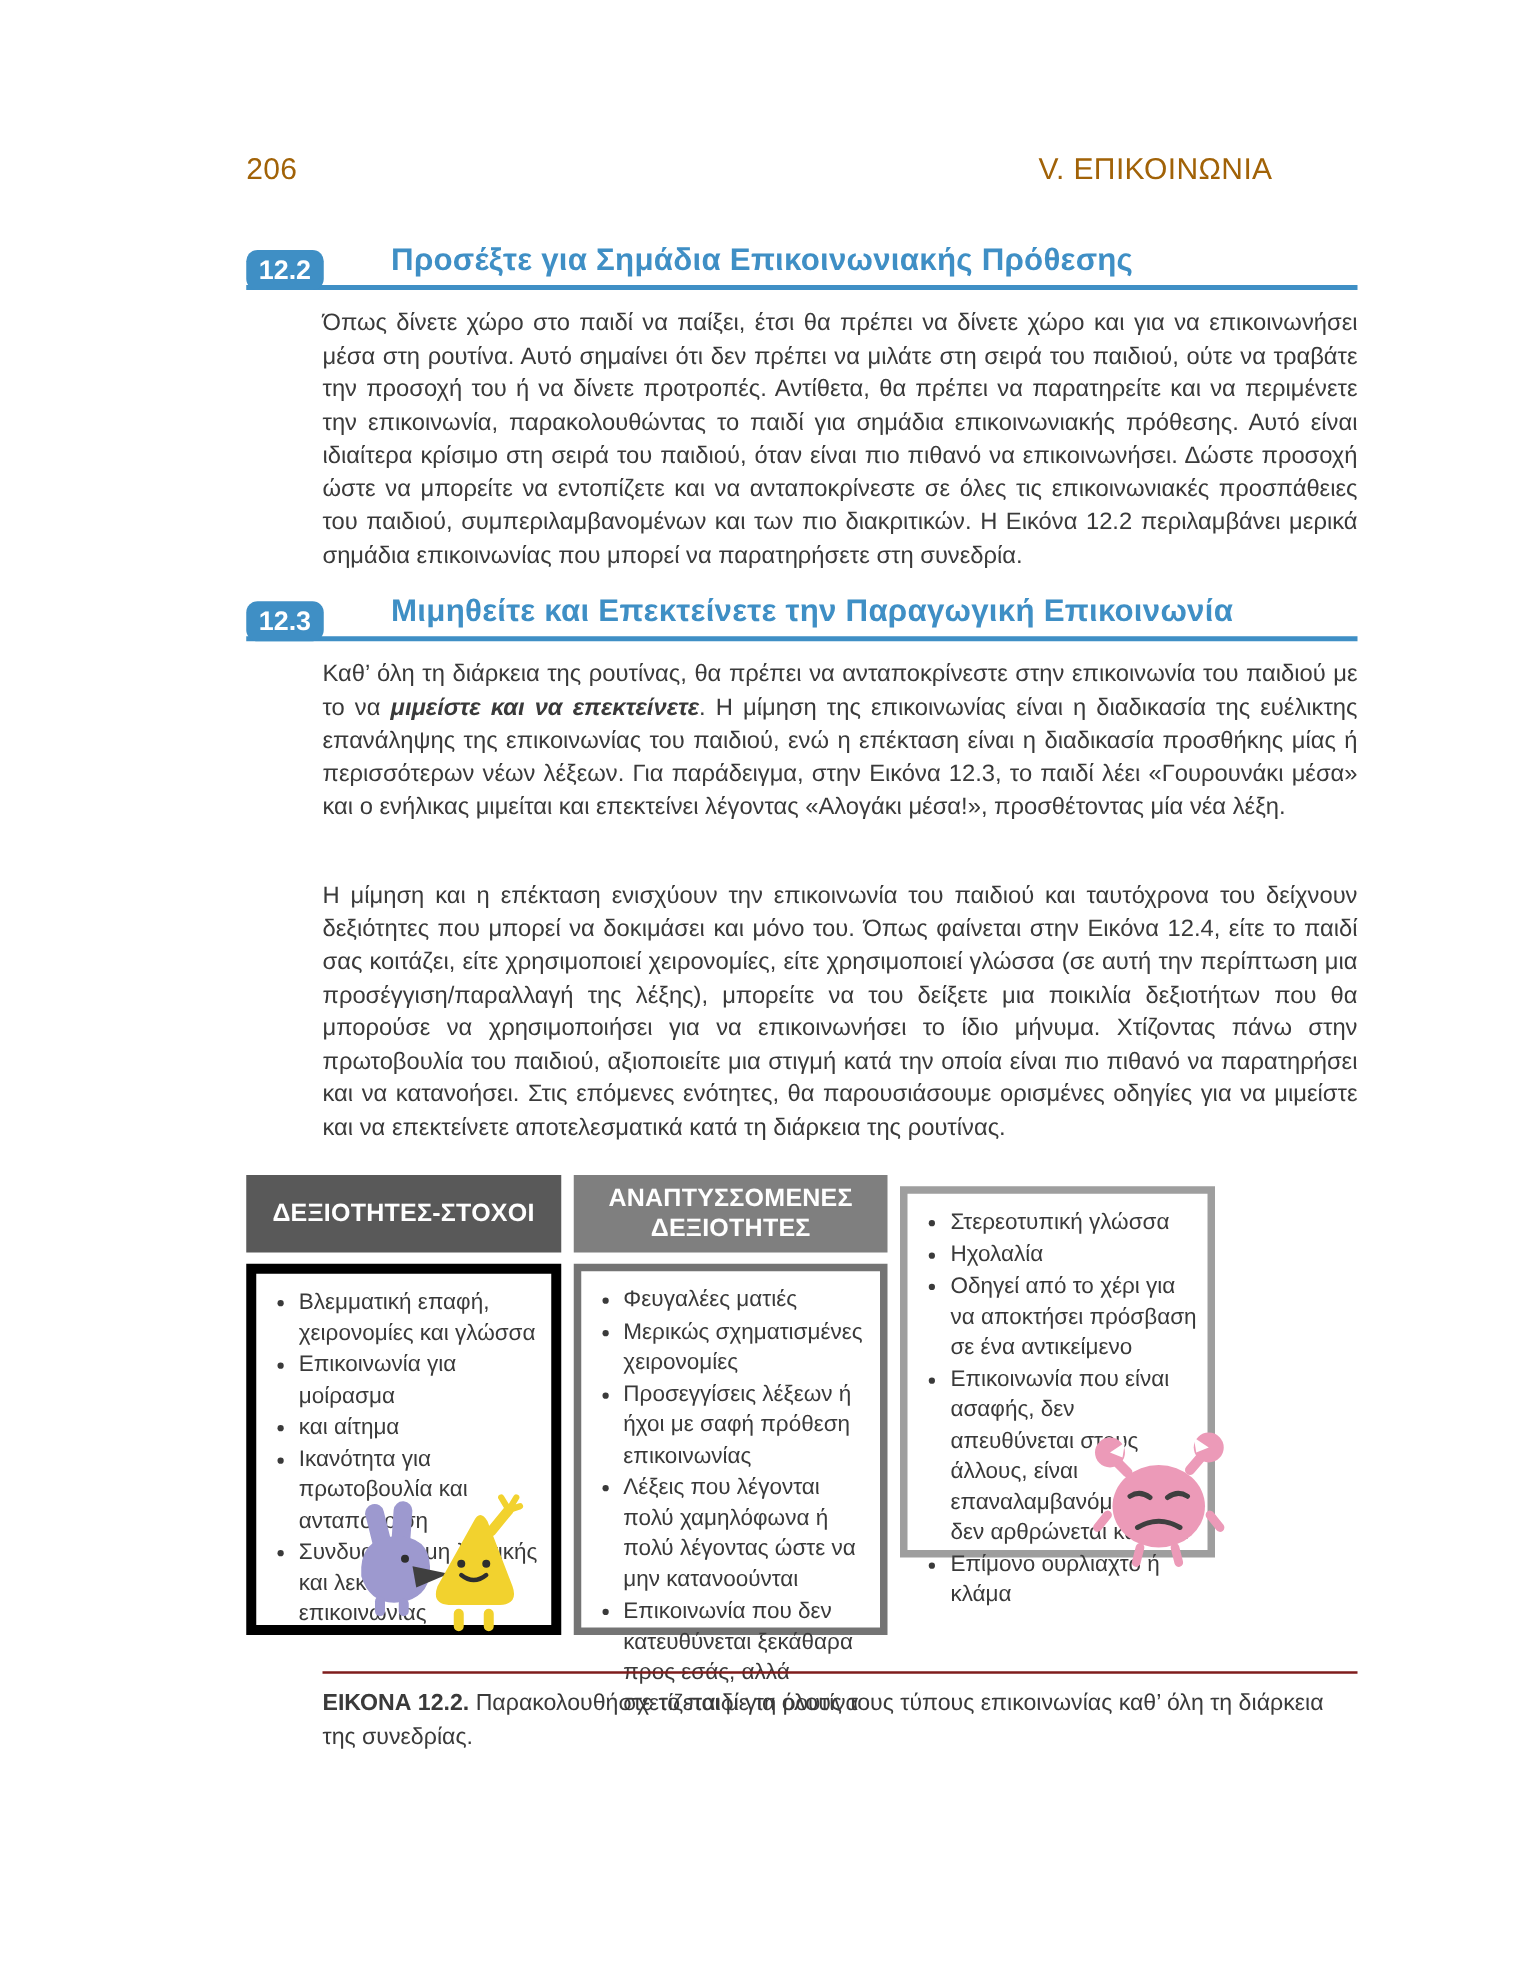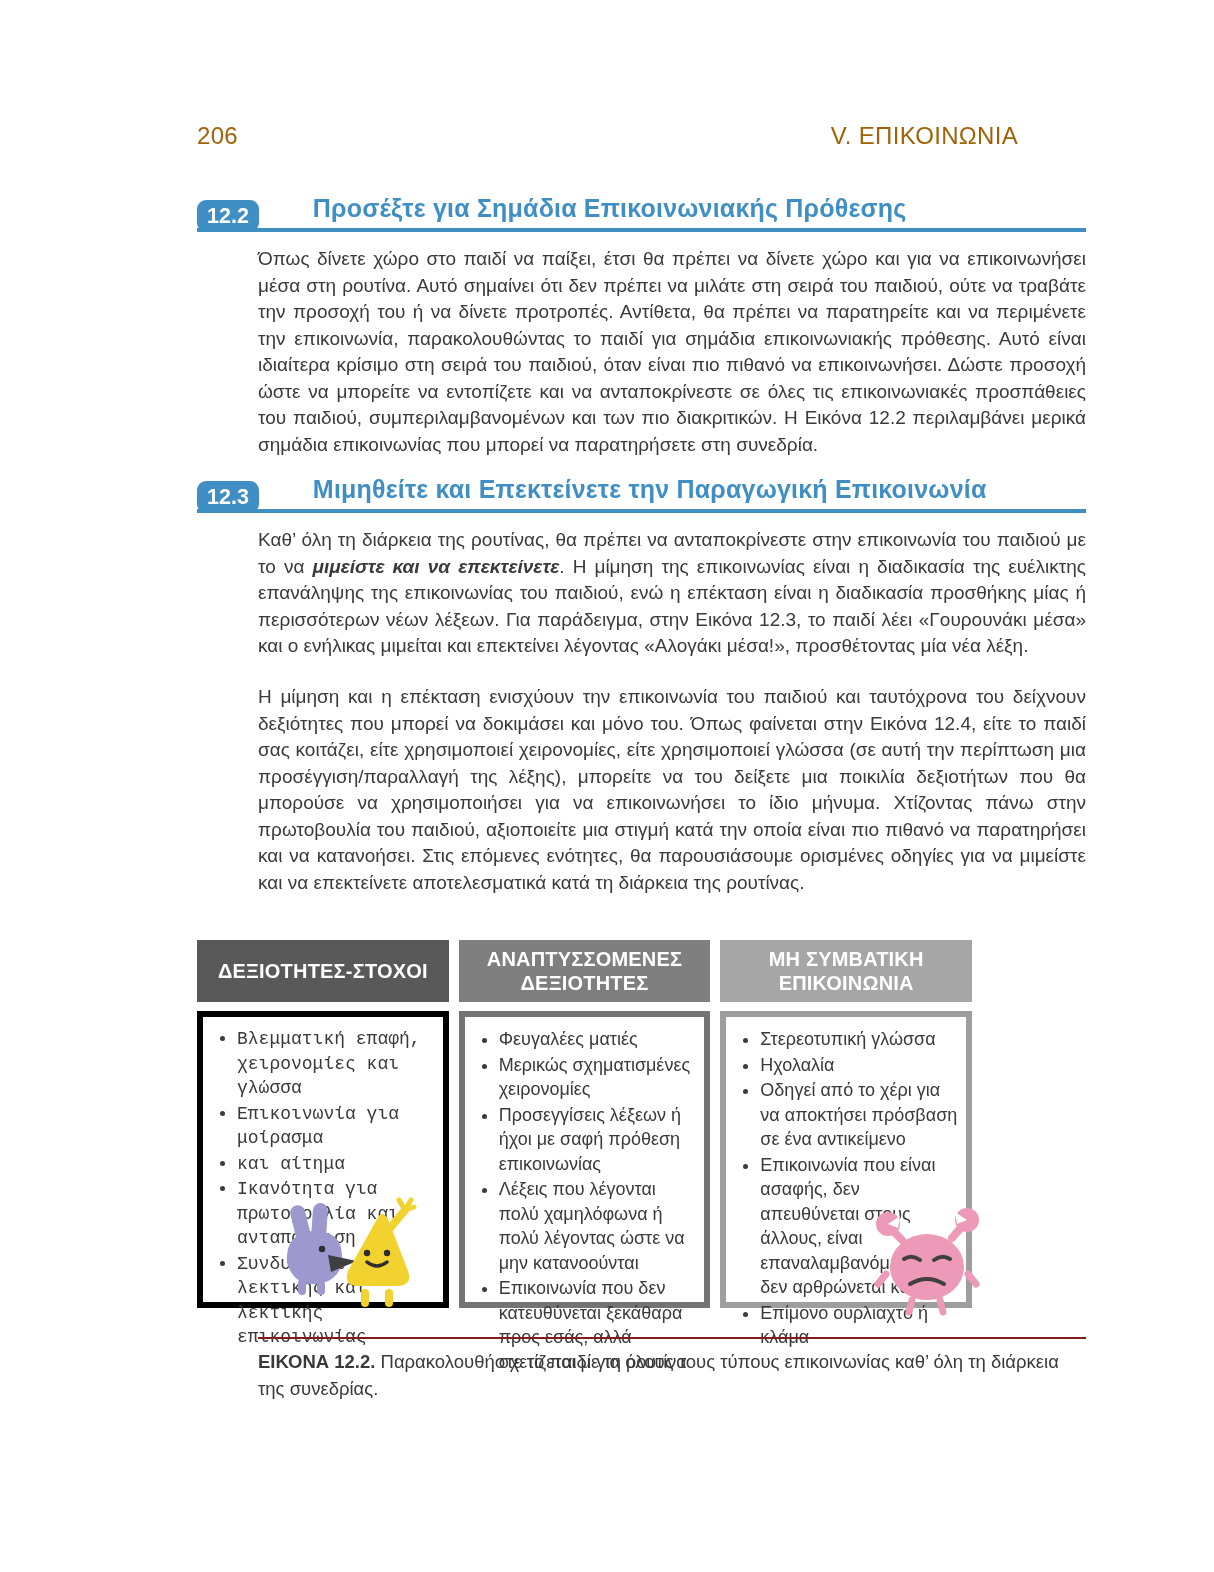--- a/index.html
+++ b/index.html
@@ -52,21 +52,21 @@
   }
   .body-par {
     position: absolute; left: 258px; width: 828px;
     font-size: 19px; line-height: 26.5px;
     text-align: justify;
     margin: 0;
     color: #3a3a3a;
   }
   .par-1 { top: 246px; }
   .par-2 { top: 527px; }
-  .par-3 { top: 684px; }
+  .par-3 { top: 704px; }
   .emph { font-weight: bold; font-style: italic; }
 
   .figure-table {
     position: absolute; top: 940px; left: 197px; width: 775px;
     display: flex; gap: 10px;
   }
   .fig-col { width: 285px; position: relative; }
   .fig-col-header {
     height: 62px; display: flex; align-items: center; justify-content: center;
     color: #fff; font-weight: bold; font-size: 20px; line-height: 1.2;
@@ -74,21 +74,21 @@
     letter-spacing: 0.2px;
   }
   .fig-col:nth-child(1) .fig-col-header { background: var(--col1-gray); }
   .fig-col:nth-child(2) .fig-col-header { background: var(--col2-gray); }
   .fig-col:nth-child(3) .fig-col-header { background: var(--col3-gray); }
   .fig-col-body {
     margin-top: 9px; background: #fff; height: 297px;
     padding: 10px 8px 6px 4px;
     position: relative;
   }
-  .fig-col:nth-child(1) .fig-col-body { border: 6px solid #000000; font-family: Liberation Mono, monospace; }
+  .fig-col:nth-child(1) .fig-col-body { border: 8px solid #000000; }
   .fig-col:nth-child(2) .fig-col-body { border: 6px solid #747474; }
   .fig-col:nth-child(3) .fig-col-body { border: 6px solid #9E9E9E; }
   .fig-list {
     margin: 0; padding: 0 0 0 30px;
     font-size: 18px; line-height: 24.5px; color: #3a3a3a;
   }
   .fig-list li { margin-bottom: 1px; }
   .characters-duo {
     position: absolute; left: 62px; bottom: -7px; width: 168px; height: 112px;
   }
@@ -168,21 +168,20 @@
         <li>Φευγαλέες ματιές</li>
         <li>Μερικώς σχηματισμένες χειρονομίες</li>
         <li>Προσεγγίσεις λέξεων ή ήχοι με σαφή πρόθεση επικοινωνίας</li>
         <li>Λέξεις που λέγονται πολύ χαμηλόφωνα ή πολύ λέγοντας ώστε να μην κατανοούνται</li>
         <li>Επικοινωνία που δεν κατευθύνεται ξεκάθαρα προς εσάς, αλλά σχετίζεται με τη ρουτίνα</li>
       </ul>
     </div>
   </div>
 
   <div class="fig-col">
-    <div class="fig-col-header">ΜΗ ΣΥΜΒΑΤΙΚΗ ΕΠΙΚΟΙΝΩΝΙΑ</div>
     <div class="fig-col-body">
       <ul class="fig-list">
         <li>Στερεοτυπική γλώσσα</li>
         <li>Ηχολαλία</li>
         <li>Οδηγεί από το χέρι για να αποκτήσει πρόσβαση σε ένα αντικείμενο</li>
         <li>Επικοινωνία που είναι ασαφής, δεν απευθύνεται στους άλλους, είναι επαναλαμβανόμενη ή δεν αρθρώνεται καθαρά</li>
         <li>Επίμονο ουρλιαχτό ή κλάμα</li>
       </ul>
       <svg class="character-crab" viewBox="0 0 108 112" aria-hidden="true">
         <g>

